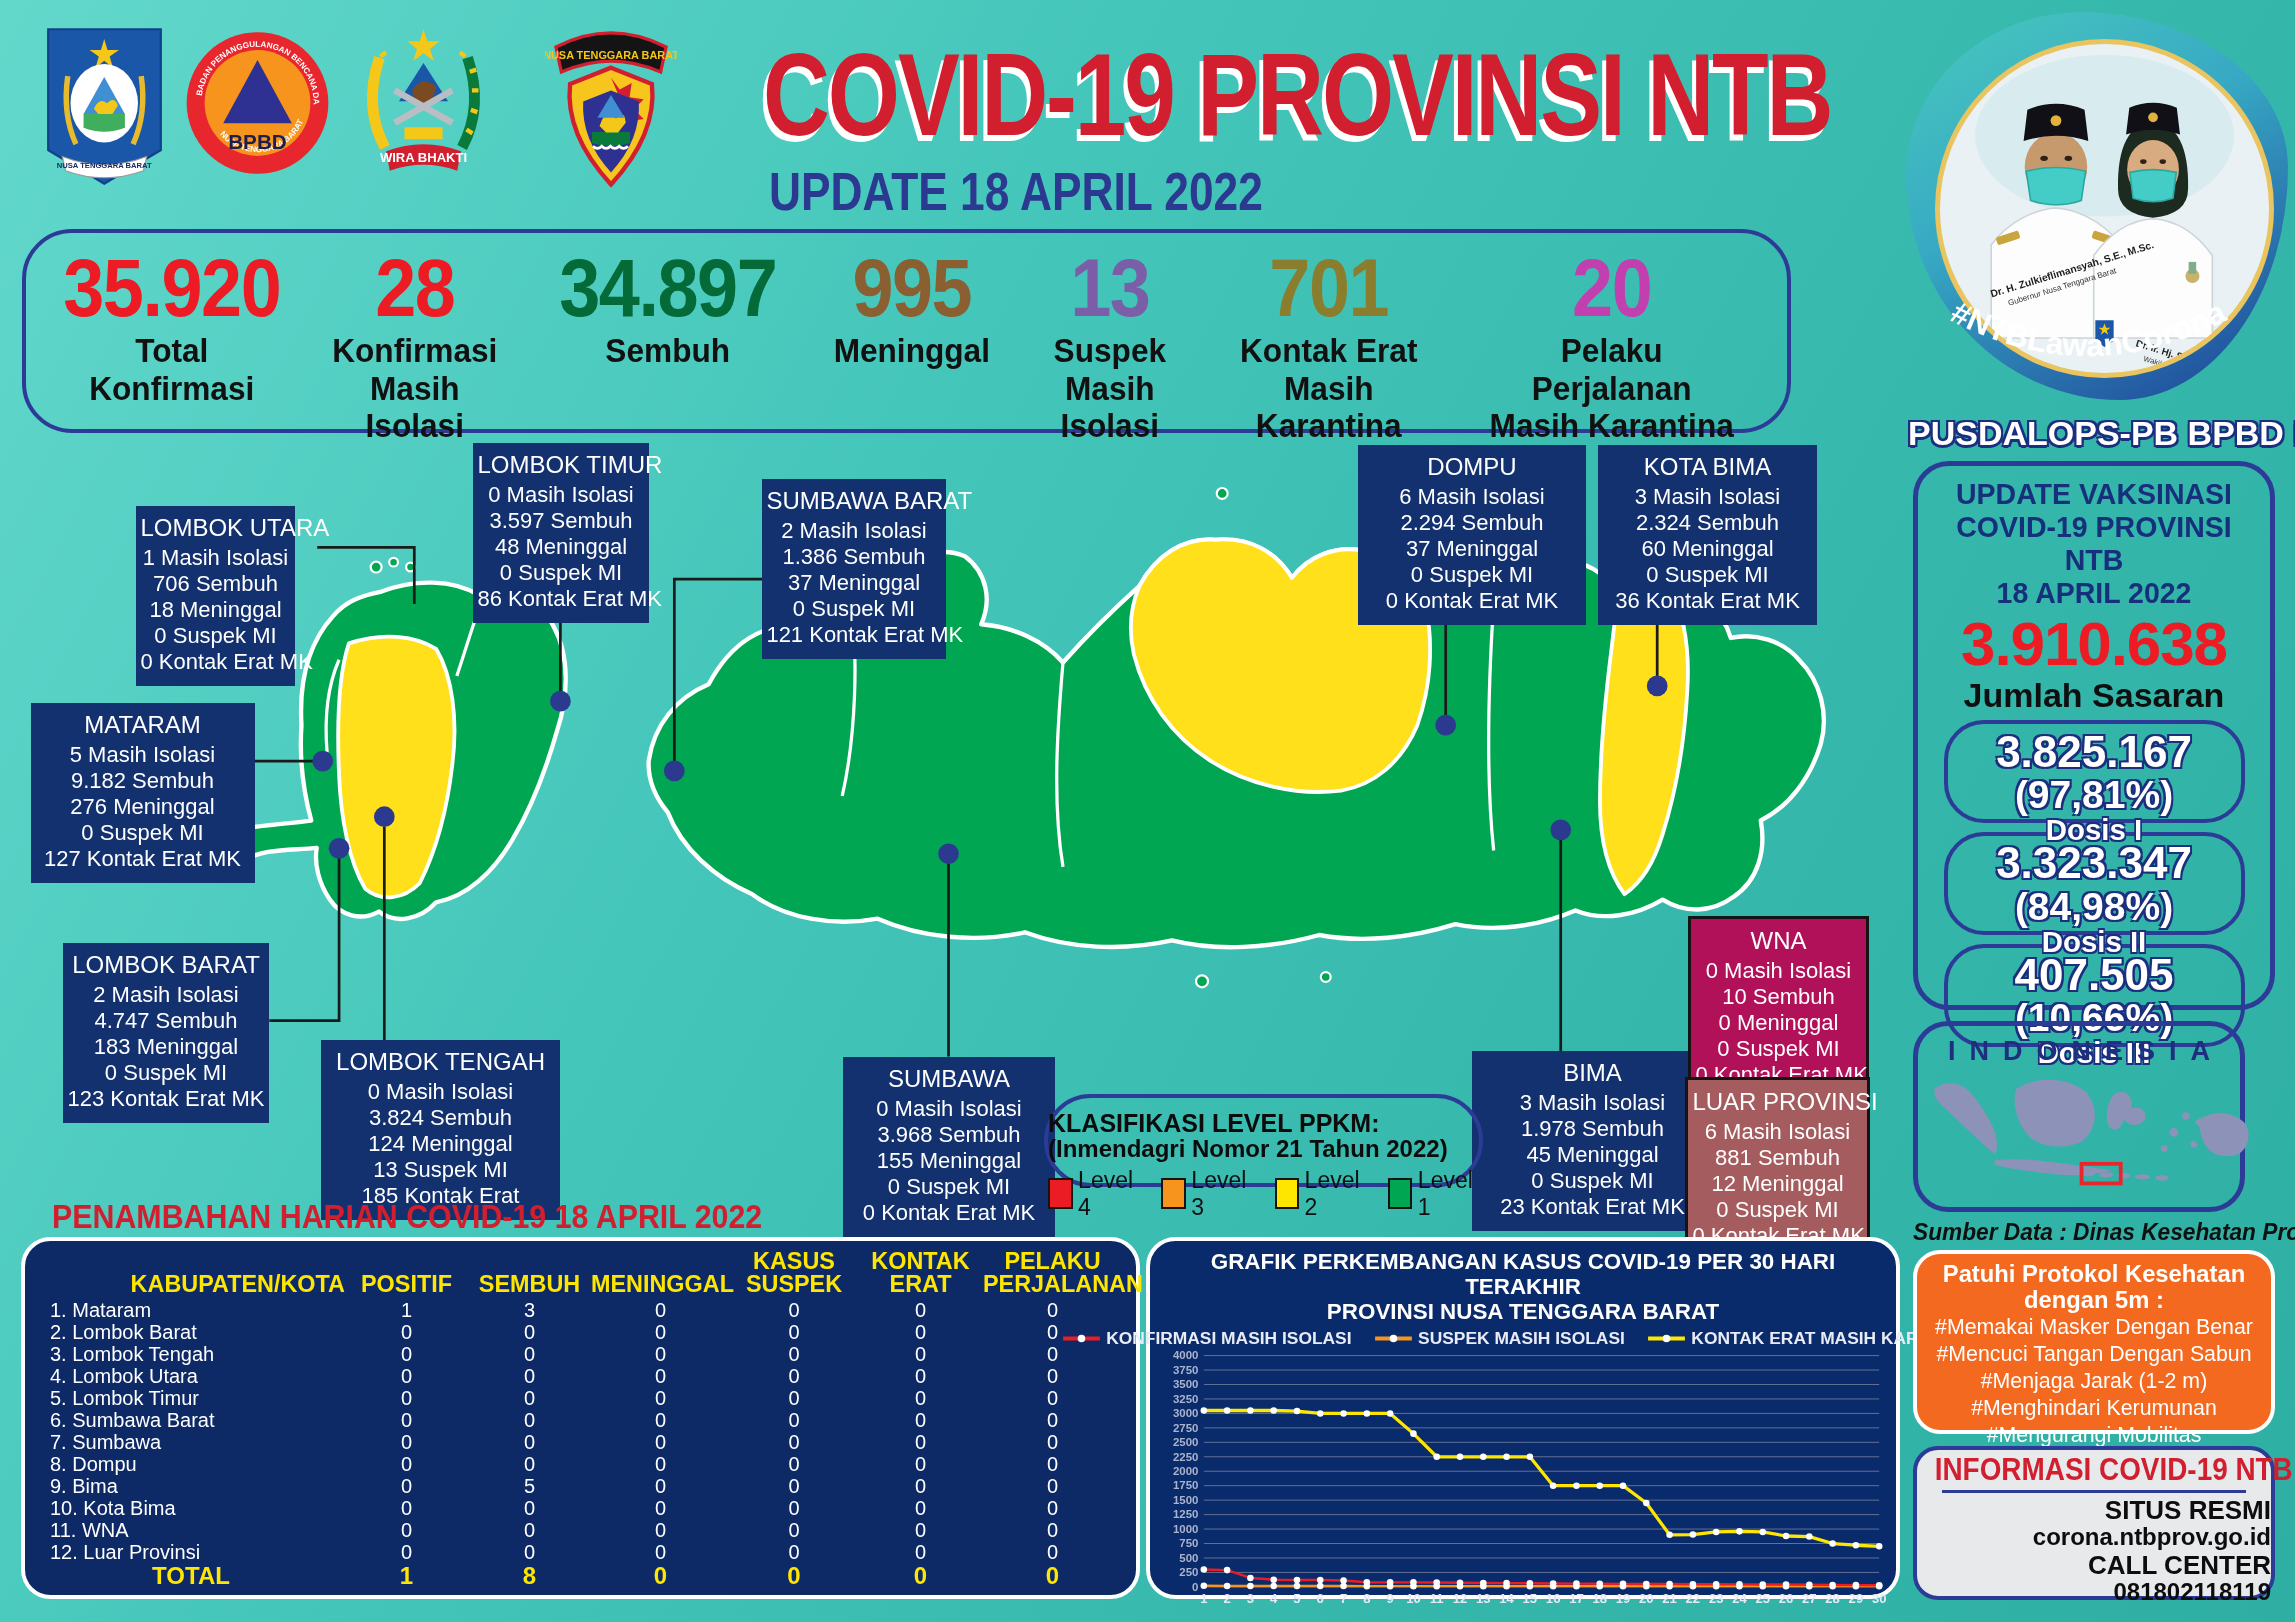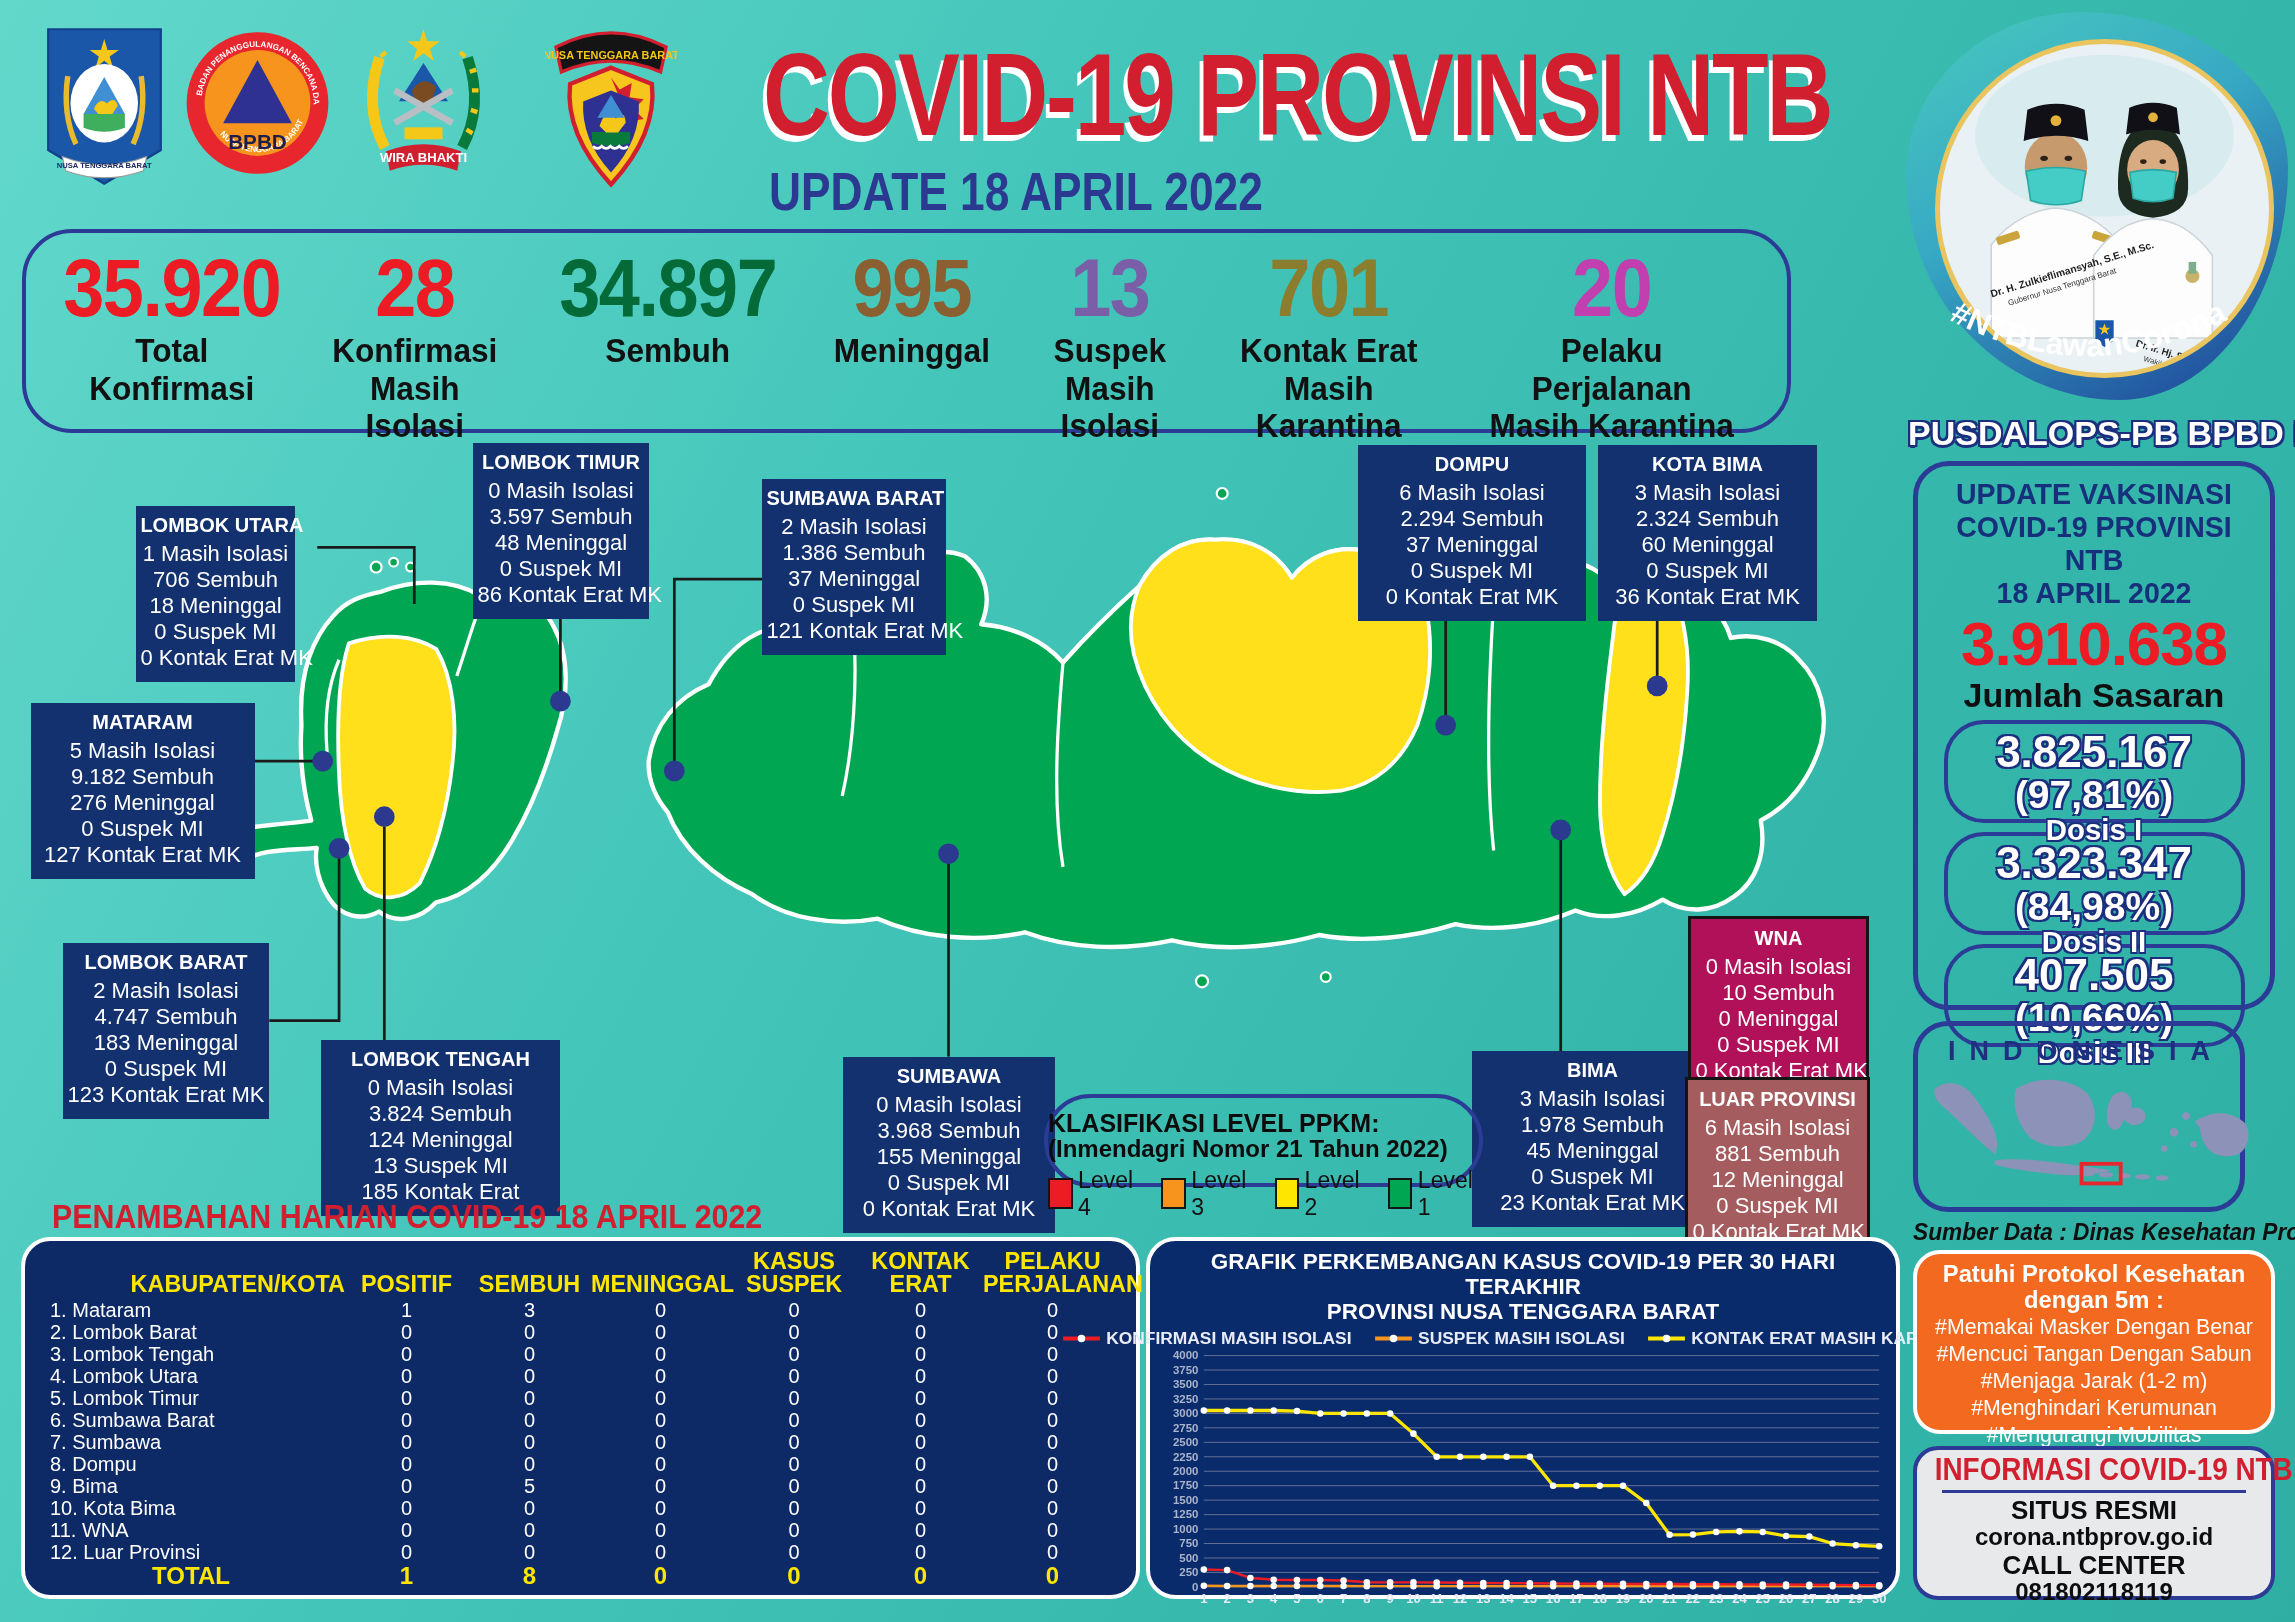--- a/index.html
+++ b/index.html
@@ -16,21 +16,21 @@
   #stats-bar{left:22px;top:229px;width:1769px;height:204px;border:4.9px solid #2c3b96;border-radius:50px;
     display:flex;align-items:flex-start;padding:14px 16.4px 0 16.4px;box-sizing:border-box;}
   .stat-item{text-align:center;padding:0 4.4px;}
   .stat-item:nth-child(1){flex:1.25}.stat-item:nth-child(2){flex:1.1}.stat-item:nth-child(3){flex:1.35}
   .stat-item:nth-child(4){flex:1.0}.stat-item:nth-child(5){flex:.9}.stat-item:nth-child(6){flex:1.2}
   .stat-item:nth-child(7){flex:1.55}
   .stat-value{font-weight:bold;font-size:82px;line-height:1.0;letter-spacing:-1.6px;transform:scaleX(.9);}
   .stat-label{font-weight:bold;font-size:34px;line-height:1.1;color:#111;white-space:pre-line;margin-top:3.3px;transform:scaleX(.93);}
   
   .callout{position:absolute;background:#13316f;color:#fff;text-align:center;padding:8.7px 4.4px 11px;box-sizing:border-box;}
-  .callout .c-title{font-weight:bold;font-size:20px;line-height:1.05;margin-bottom:5.5px;white-space:nowrap;}
+  .callout .c-title{font-weight:normal;font-size:24px;line-height:1.05;margin-bottom:5.5px;white-space:nowrap;}
   .callout .c-line{font-size:22px;line-height:1.18;white-space:nowrap;}
   .callout.crimson{background:#b01158;border:3.3px solid #141414;}
   .callout.brick{background:#a55c5e;border:3.3px solid #141414;}
   
   #ppkm{left:1044px;top:1094px;width:439px;height:93px;border:4.9px solid #2c3b96;border-radius:47px;
     text-align:left;box-sizing:border-box;padding-top:13px;}
   #ppkm .t1{font-weight:bold;font-size:25px;color:#0c0c0c;line-height:1.0;}
   #ppkm .t2{font-weight:bold;font-size:24px;color:#0c0c0c;line-height:1.05;}
   #ppkm-levels{display:flex;justify-content:center;gap:22px;margin-top:5.5px;}
   .ppkm-chip{display:flex;align-items:center;gap:5.5px;}
@@ -76,21 +76,21 @@
   #indonesia-panel{left:1913px;top:1021px;width:332px;height:191px;border:5.5px solid #2c3b96;border-radius:35px;
     box-sizing:border-box;text-align:center;padding-top:9.8px;}
   #indonesia-label{font-weight:bold;font-size:27px;color:#1d2f7e;letter-spacing:14px;text-indent:14px;}
   #source-note{left:1913px;top:1219px;width:362px;text-align:center;font-style:italic;font-weight:bold;
     font-size:23.4px;color:#101010;white-space:nowrap;transform:scaleX(.97);transform-origin:left top;}
   #protocol-panel{left:1913px;top:1250px;width:362px;height:184px;background:#f2691f;border:4.4px solid #fff;
     border-radius:27px;box-sizing:border-box;text-align:center;color:#fff;padding-top:6.5px;}
   #protocol-title{font-weight:bold;font-size:24.5px;line-height:1.1;transform:scaleX(.97);}
   .protocol-item{font-size:22px;line-height:1.22;transform:scaleX(.97);}
   #info-panel{left:1913px;top:1446px;width:362px;height:154px;background:#e8e9eb;border:4.9px solid #2c3b96;
-    border-radius:25px;box-sizing:border-box;text-align:center;padding-top:4.4px;}
+    border-radius:25px;box-sizing:border-box;text-align:right;padding-top:4.4px;}
   #info-title{font-weight:bold;font-size:31px;color:#d21f2f;line-height:1.05;transform:scaleX(.9);white-space:nowrap;}
   #info-rule{width:86%;height:2.7px;background:#2c3b96;margin:3.3px auto;}
   .info-strong{font-weight:bold;font-size:26px;color:#0d0d0d;line-height:1.08;}
   .info-value{font-weight:bold;font-size:24px;color:#0d0d0d;line-height:1.1;}
 </style>
 </head>
 <body>
 
 <div id="canvas">
 

